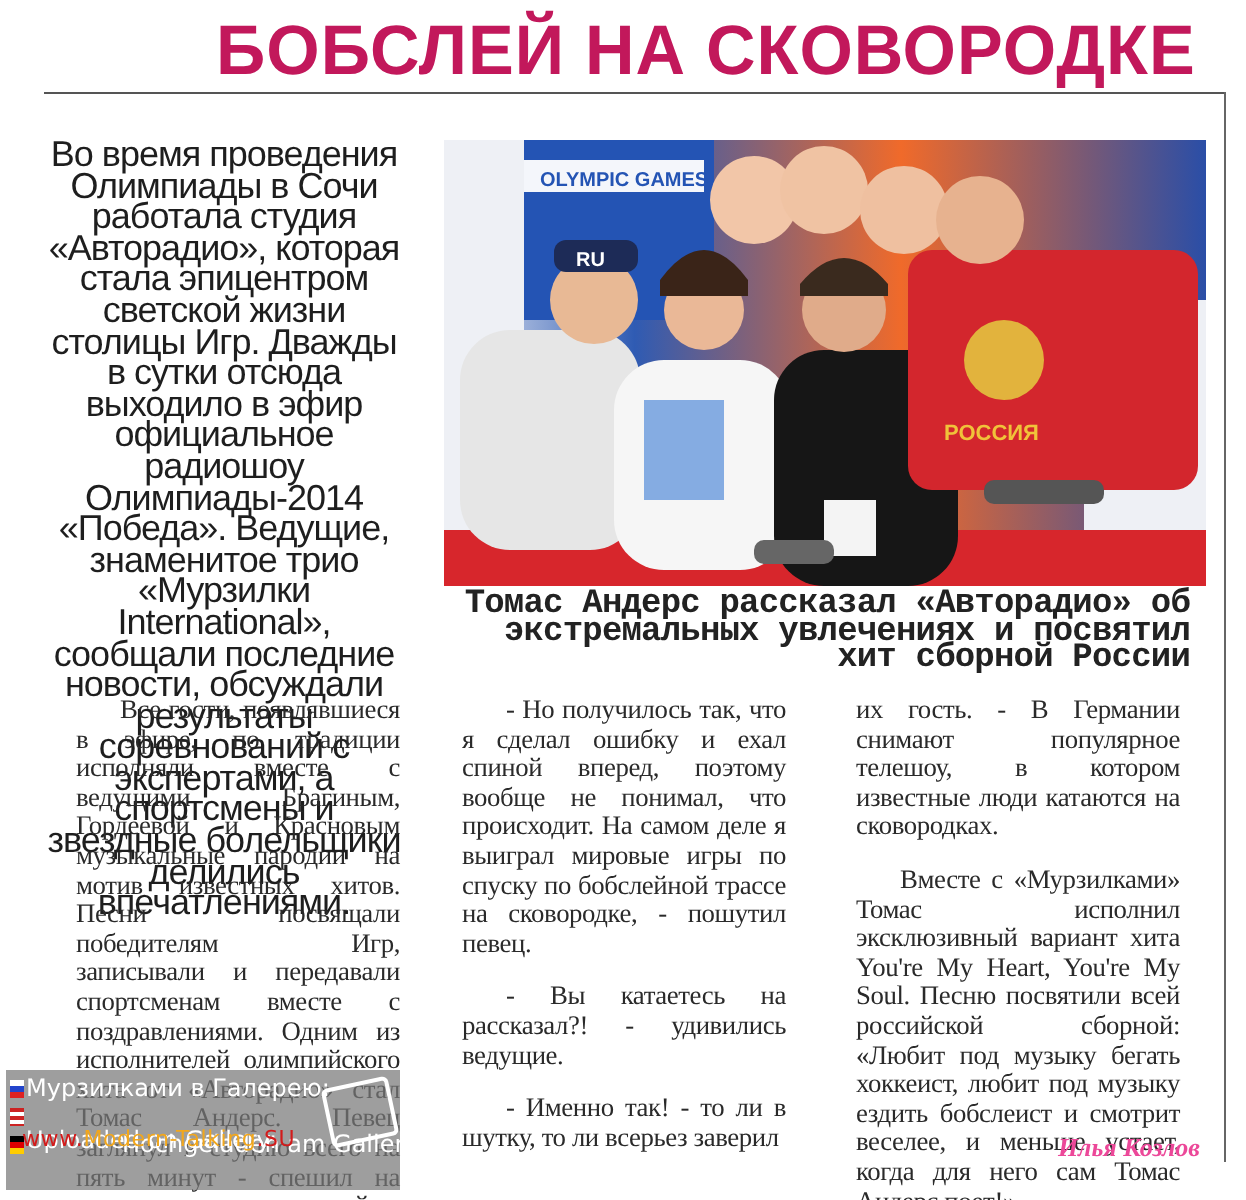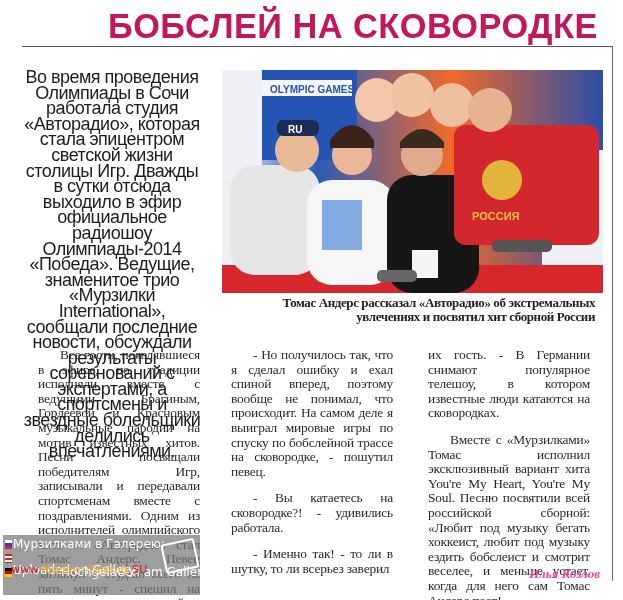--- a/index.html
+++ b/index.html
@@ -2,21 +2,21 @@
 <html><head>
 <meta charset="utf-8">
 <style>
   html, body { margin:0; padding:0; background:#ffffff; }
   body { width:623px; height:600px; position:relative; overflow:hidden; font-family:"Liberation Serif", serif; color:#222; }
   .title { position:absolute; left:108px; top:6px; width:500px; font-family:"Liberation Sans", sans-serif; font-weight:bold; font-size:35px; letter-spacing:0.5px; color:#c2185b; white-space:nowrap; transform:scaleX(0.98); transform-origin:left; }
   .rule-top { position:absolute; left:22px; top:46px; width:591px; height:1px; background:#555; }
   .rule-right { position:absolute; left:612px; top:46px; width:1px; height:535px; background:#666; }
   .lead { position:absolute; left:20px; top:70px; width:184px; text-align:center; font-family:"Liberation Sans", sans-serif; font-weight:normal; font-size:18px; line-height:15.6px; color:#1e1e1e; letter-spacing:-0.5px; }
   .photo { position:absolute; left:222px; top:70px; width:381px; height:223px; overflow:hidden; background:#2b4f9e; }
-  .caption { position:absolute; left:222px; top:296px; width:373px; text-align:right; font-family:Liberation Serif, serif; font-weight:bold; font-size:13px; line-height:13.5px; color:#222; letter-spacing:-0.4px; }
+  .caption { position:absolute; left:222px; top:296px; width:373px; text-align:right; font-family:Liberation Mono, monospace; font-weight:bold; font-size:17px; line-height:13.5px; color:#222; letter-spacing:-0.4px; }
   .col { position:absolute; top:336px; width:186px; font-size:13.4px; line-height:14.6px; text-align:justify; color:#2a2a2a; letter-spacing:-0.2px; }
   .col p { margin:12px; text-indent:0; }
   .col p.ind { text-indent:22px; }
   .col1 { left:26px; }
   .col2 { left:219px; }
   .col3 { left:416px; }
   .author { position:absolute; left:500px; top:566px; width:100px; text-align:right; font-style:italic; font-weight:bold; font-size:13px; color:#ec4899; }
   .watermark { position:absolute; left:3px; top:535px; width:197px; height:60px; background:rgba(120,120,120,0.72); font-family:"DejaVu Sans", sans-serif; }
   .wm-line { position:absolute; left:10px; font-size:12px; color:#fff; white-space:nowrap; }
   .wm-flag { position:absolute; left:2px; width:7px; height:9px; }
@@ -83,21 +83,21 @@
 </div>
 
 <div class="caption">Томас Андерс рассказал «Авторадио» об экстремальных увлечениях и посвятил хит сборной России</div>
 
 <div class="col col1">
   <p class="ind">Все гости, появлявшиеся в эфире, по традиции исполняли вместе с ведущими Брагиным, Гордеевой и Красновым музыкальные пародии на мотив известных хитов. Песни посвящали победителям Игр, записывали и передавали спортсменам вместе с поздравлениями. Одним из исполнителей олимпийского хита от «Авторадио» стал Томас Андерс. Певец заглянул в студию всего на пять минут - спешил на концерт, организованный в рамках Олимпиады. Сам Томас рассказал, что</p>
 </div>
 
 <div class="col col2">
   <p class="ind">- Но получилось так, что я сделал ошибку и ехал спиной вперед, поэтому вообще не понимал, что происходит. На самом деле я выиграл мировые игры по спуску по бобслейной трассе на сковородке, - пошутил певец.</p>
-  <p class="ind">- Вы катаетесь на сковородке?! - удивились работала.</p>
+  <p class="ind">- Вы катаетесь на рассказал?! - удивились ведущие.</p>
   <p class="ind">- Именно так! - то ли в шутку, то ли всерьез заверил</p>
 </div>
 
 <div class="col col3">
   <p>их гость. - В Германии снимают популярное телешоу, в котором известные люди катаются на сковородках.</p>
   <p class="ind">Вместе с «Мурзилками» Томас исполнил эксклюзивный вариант хита You're My Heart, You're My Soul. Песню посвятили всей российской сборной: «Любит под музыку бегать хоккеист, любит под музыку ездить бобслеист и смотрит веселее, и меньше устает, когда для него сам Томас Андерс поет!»</p>
 </div>
 
 <div class="author">Илья Козлов</div>
 

